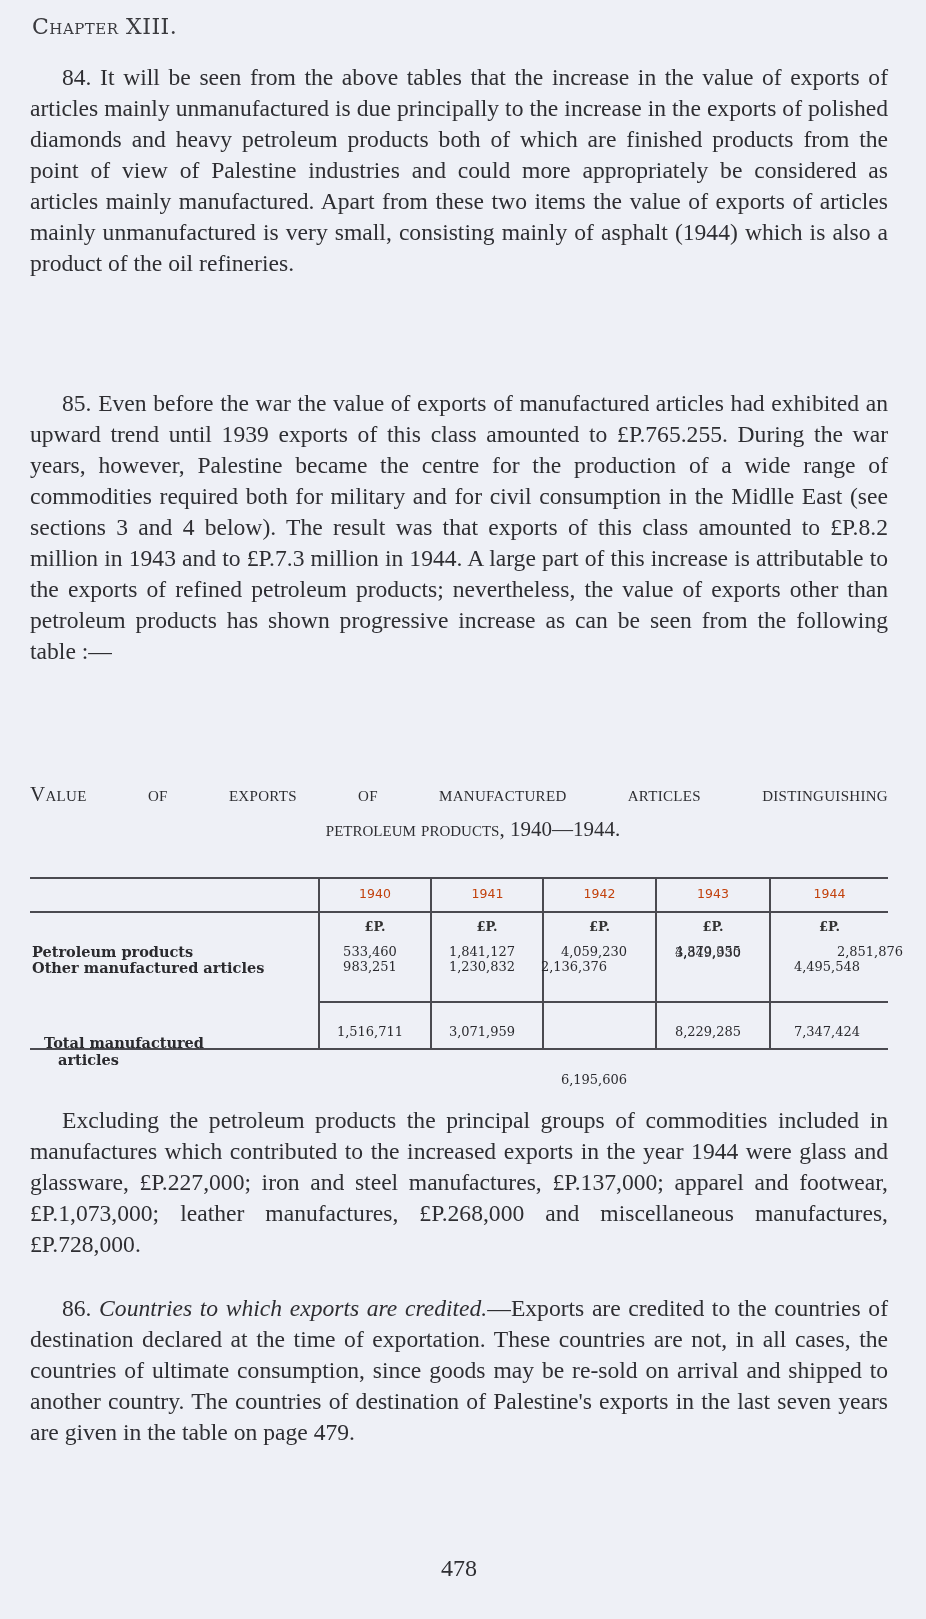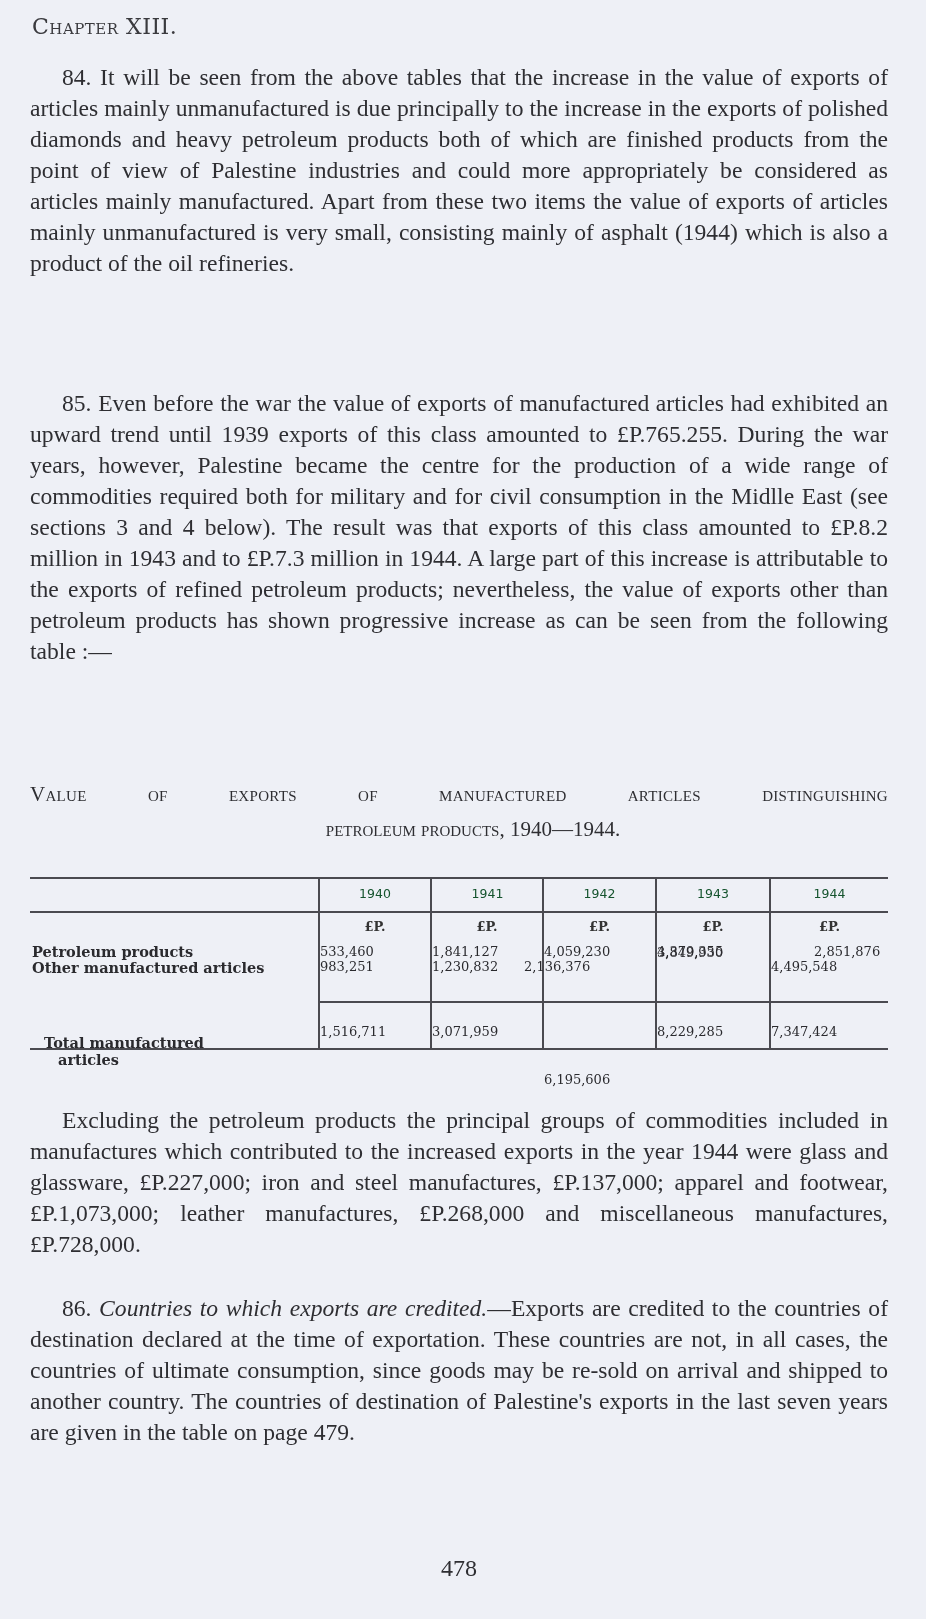--- a/index.html
+++ b/index.html
@@ -92,31 +92,31 @@
       height: 1.5px;
       background: #4a4a50;
     }
     .vline {
       position: absolute;
       width: 1.5px;
       background: #4a4a50;
     }
     .cell {
       position: absolute;
-      text-align: left;
+      text-align: center;
       font-size: 13px;
       line-height: 14px;
       white-space: nowrap;
     }
     .yr {
       position: absolute;
       text-align: center;
       font-size: 12.5px;
       font-family: "DejaVu Sans", "Liberation Sans", sans-serif;
-      color: #14532d;
+      color: #c2410c;
     }
     .unit {
       position: absolute;
       text-align: center;
       font-size: 13px;
       font-weight: bold;
       color: #333;
     }
     .rowlabel {
       position: absolute;

